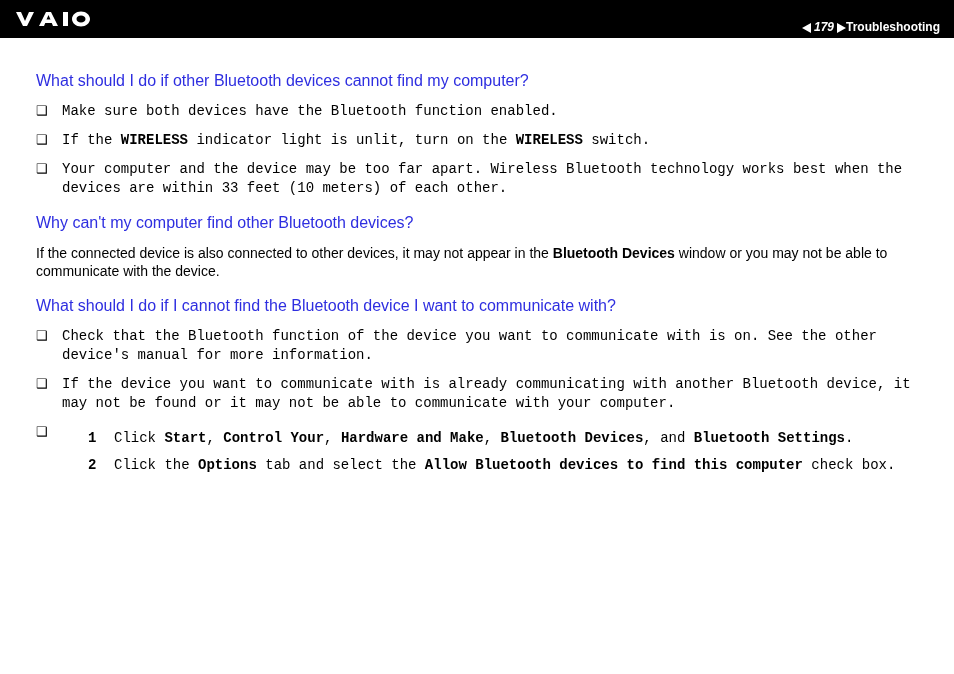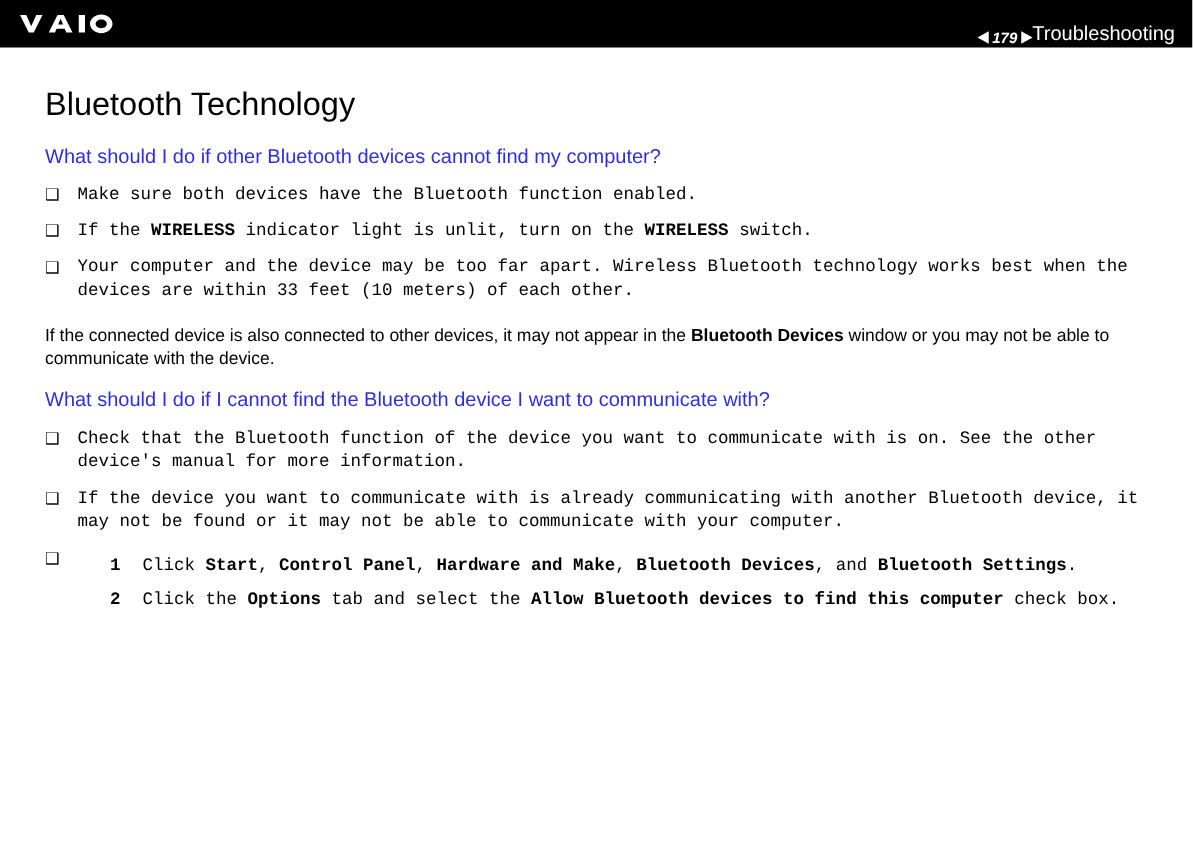--- a/index.html
+++ b/index.html
@@ -42,22 +42,22 @@
       font-weight: bold;
     }
     .arrow-left, .arrow-right {
       width: 0; height: 0;
       border-top: 5px solid transparent;
       border-bottom: 5px solid transparent;
     }
     .arrow-left { border-right: 9px solid #fff; }
     .arrow-right { border-left: 9px solid #fff; }
     .breadcrumb {
-      font-size: 16px;
-      font-weight: normal;
+      font-size: 12px;
+      font-weight: bold;
       margin-top: 18px;
     }
     .content {
       padding: 30px 36px 20px 36px;
     }
     h1 {
       font-size: 26px;
       font-weight: normal;
       margin-bottom: 18px;
       color: #000;
@@ -124,57 +124,57 @@
     <div class="page-nav">
       <span class="arrow-left"></span>
       <span>179</span>
       <span class="arrow-right"></span>
     </div>
     <div class="breadcrumb">Troubleshooting</div>
   </div>
 </div>
 
 <div class="content">
-  <h1>Bluetooth Technology</h1>
 
   <h2>What should I do if other Bluetooth devices cannot find my computer?</h2>
   <ul class="bullet-list">
     <li>
       <span class="bullet-marker">❑</span>
       <span class="bullet-text">Make sure both devices have the Bluetooth function enabled.</span>
     </li>
     <li>
       <span class="bullet-marker">❑</span>
       <span class="bullet-text">If the <b>WIRELESS</b> indicator light is unlit, turn on the <b>WIRELESS</b> switch.</span>
     </li>
     <li>
       <span class="bullet-marker">❑</span>
       <span class="bullet-text">Your computer and the device may be too far apart. Wireless Bluetooth technology works best when the devices are within 33 feet (10 meters) of each other.</span>
     </li>
   </ul>
 
+  <h2>Why can't my computer find other Bluetooth devices?</h2>
   <p class="para">If the connected device is also connected to other devices, it may not appear in the <b>Bluetooth Devices</b> window or you may not be able to communicate with the device.</p>
 
   <h2>What should I do if I cannot find the Bluetooth device I want to communicate with?</h2>
   <ul class="bullet-list">
     <li>
       <span class="bullet-marker">❑</span>
       <span class="bullet-text">Check that the Bluetooth function of the device you want to communicate with is on. See the other device's manual for more information.</span>
     </li>
     <li>
       <span class="bullet-marker">❑</span>
       <span class="bullet-text">If the device you want to communicate with is already communicating with another Bluetooth device, it may not be found or it may not be able to communicate with your computer.</span>
     </li>
     <li>
       <span class="bullet-marker">❑</span>
       <span class="bullet-text">
         <ol class="num-list">
           <li>
             <span class="num-marker">1</span>
-            <span>Click <b>Start</b>, <b>Control Panel</b>, <b>Hardware and Make</b>, <b>Bluetooth Devices</b>, and <b>Bluetooth Settings</b>.</span>
+            <span>Click <b>Start</b>, <b>Control Your</b>, <b>Hardware and Make</b>, <b>Bluetooth Devices</b>, and <b>Bluetooth Settings</b>.</span>
           </li>
           <li>
             <span class="num-marker">2</span>
             <span>Click the <b>Options</b> tab and select the <b>Allow Bluetooth devices to find this computer</b> check box.</span>
           </li>
         </ol>
       </span>
     </li>
   </ul>
 </div>

